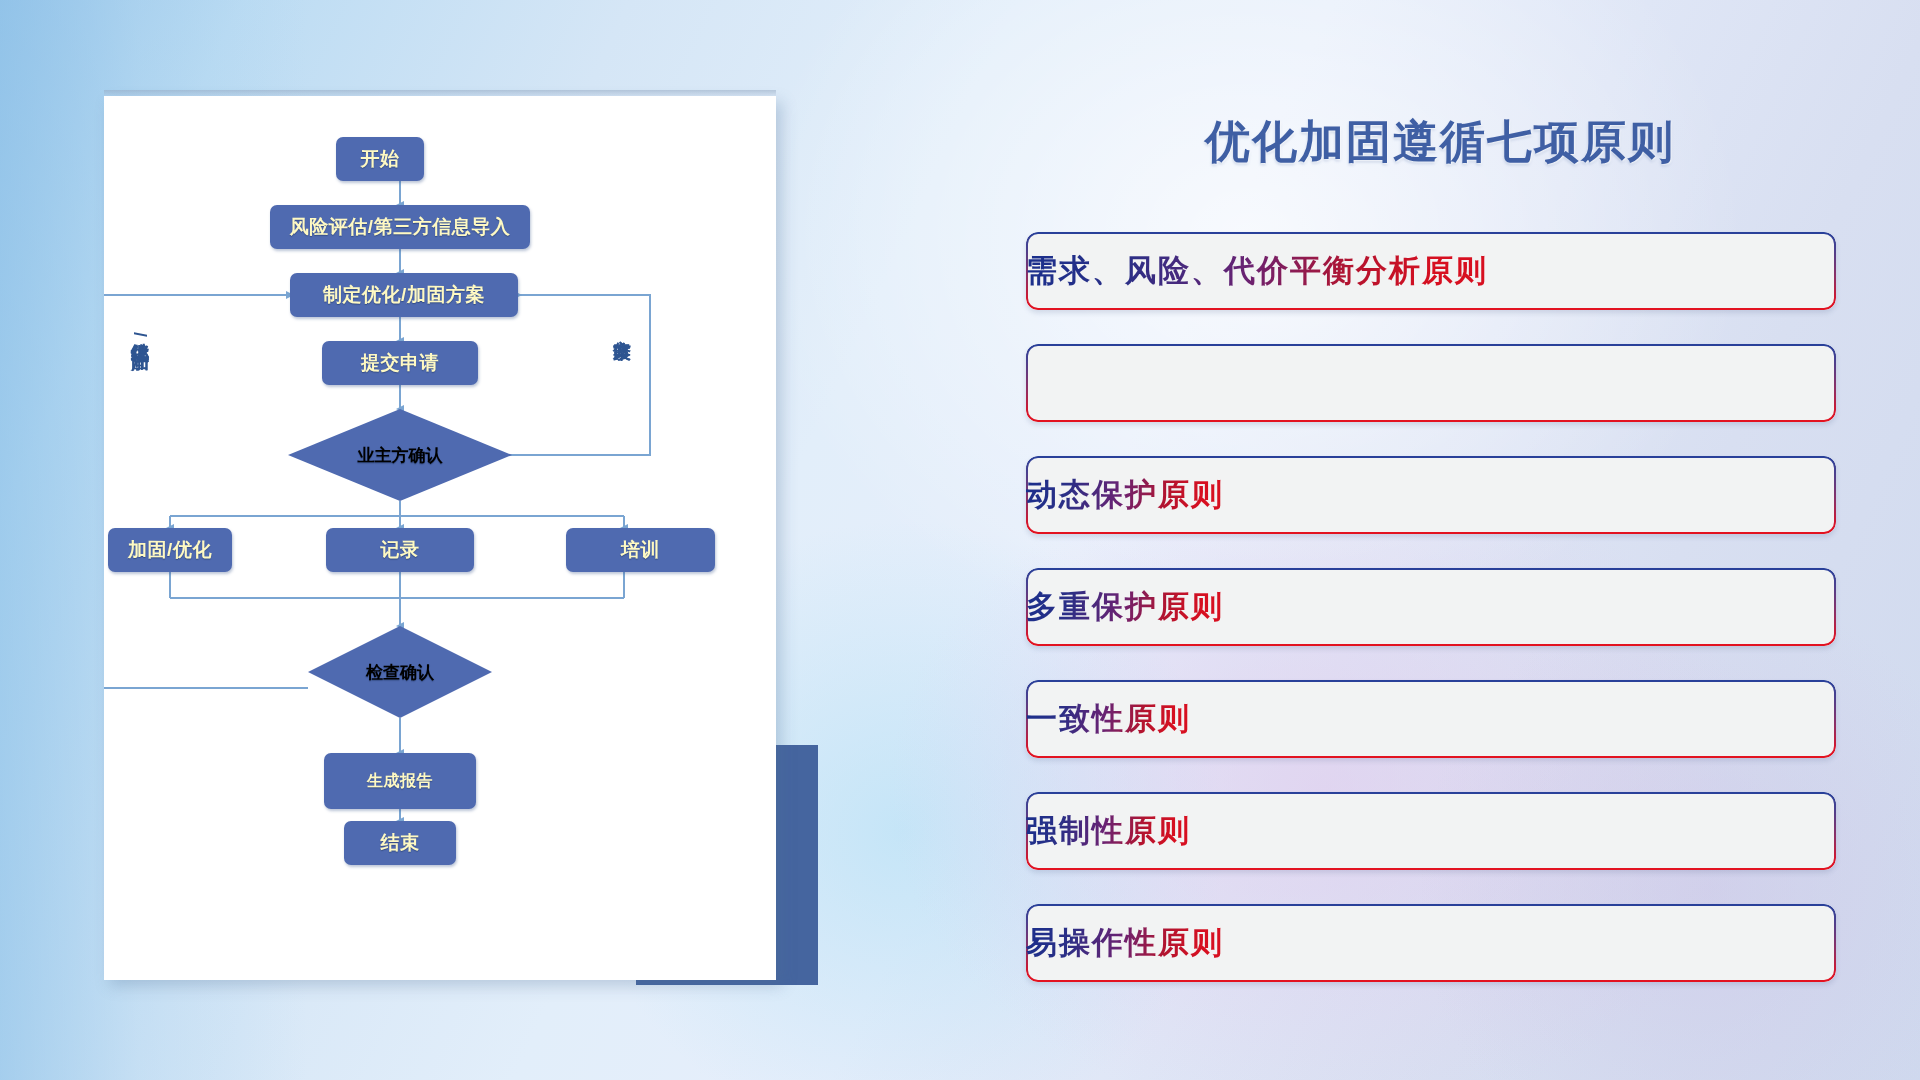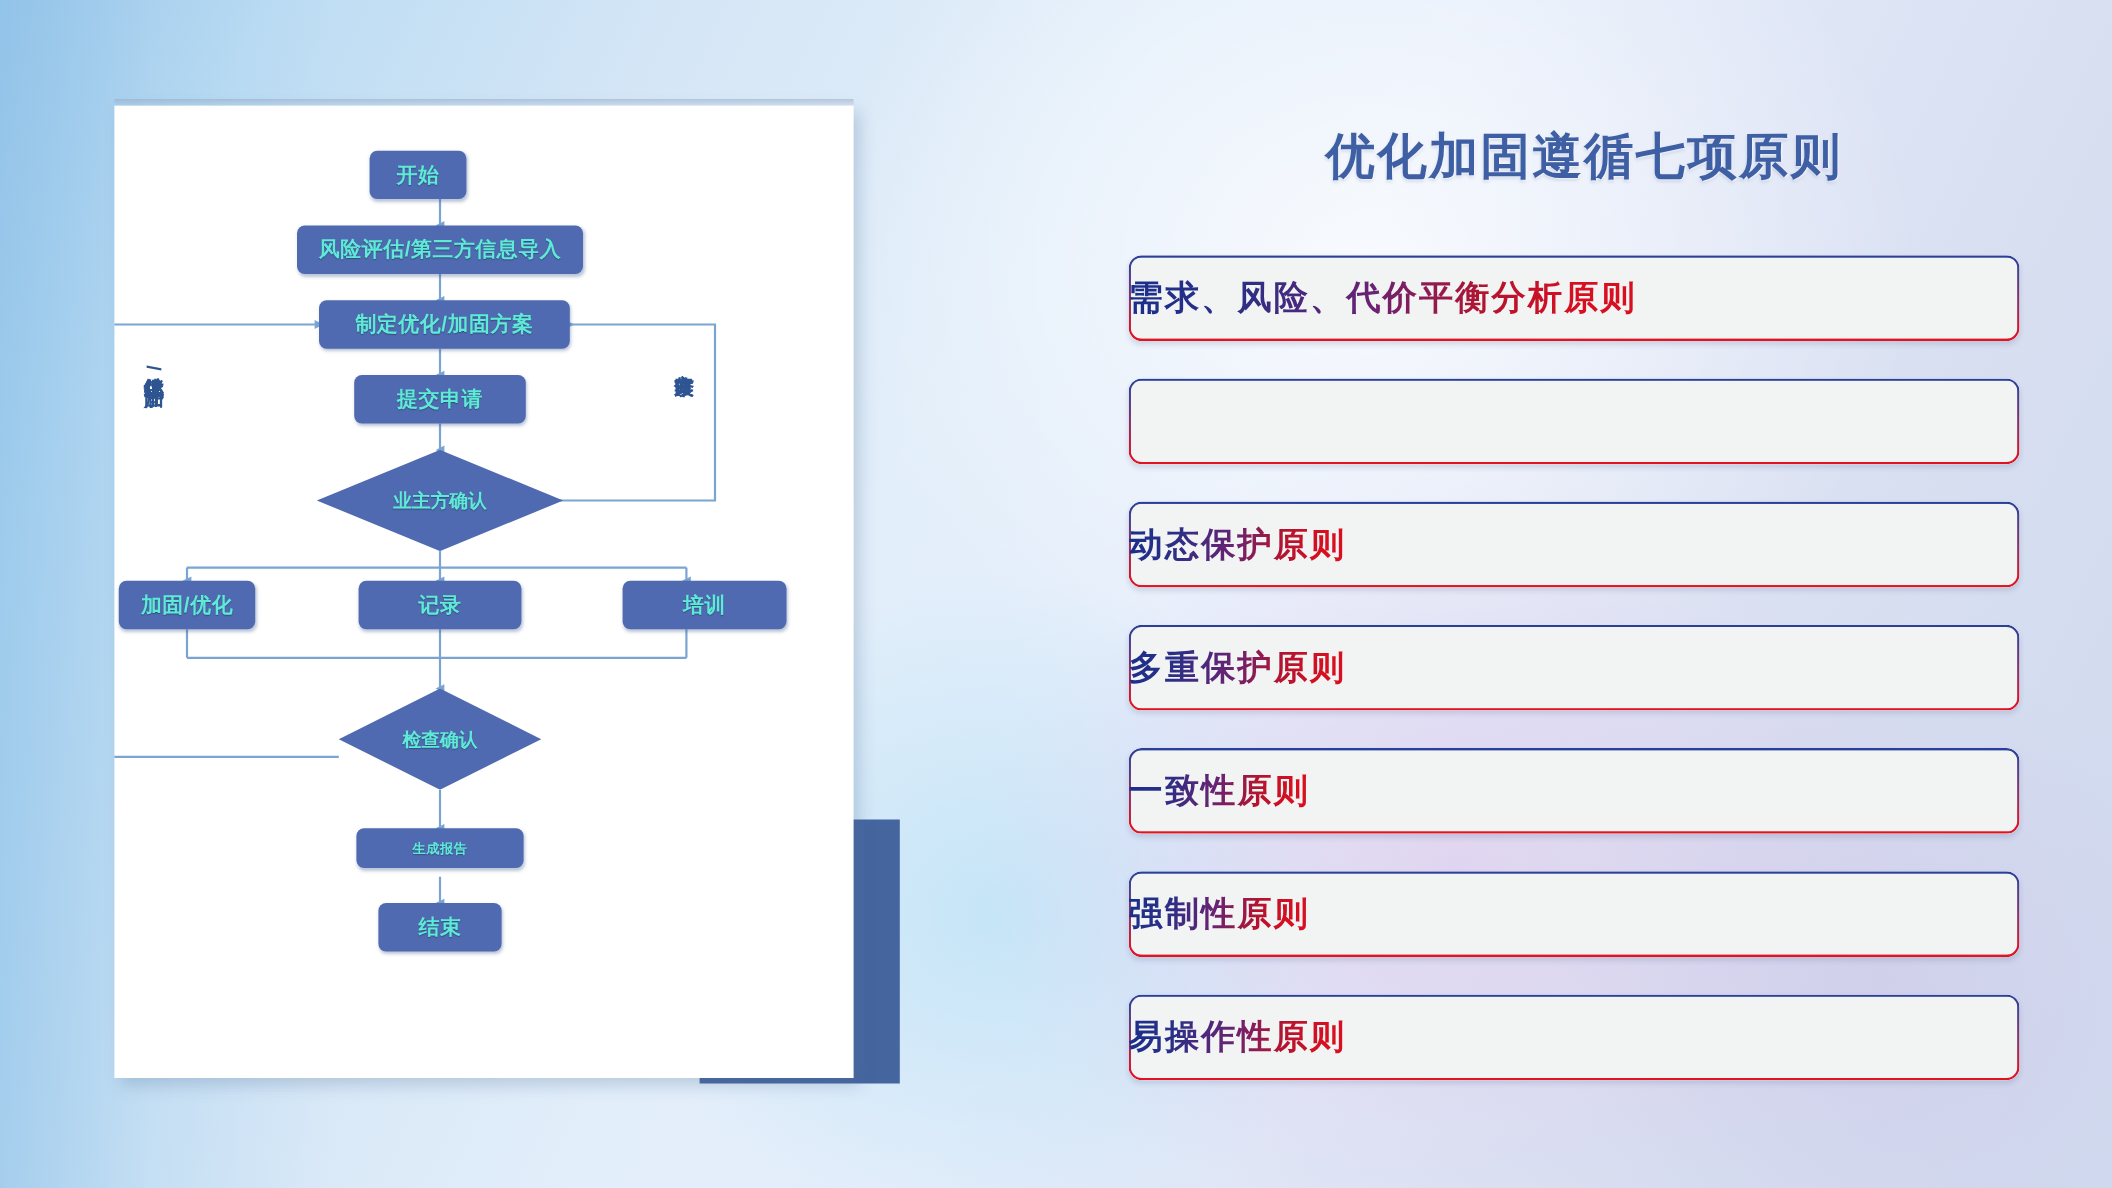--- a/index.html
+++ b/index.html
@@ -70,33 +70,33 @@
     background: linear-gradient(180deg, rgba(150,170,195,0.55), rgba(190,205,225,0.15));
   }
 
   
   #flow { position: absolute; inset: 0; }
   #flow svg { position: absolute; left: 0; top: 0; }
 
   .node {
     position: absolute;
     background: #4f6ab0;
-    color: #5eead4;
+    color: #fef9c3;
     border-radius: 7px;
     display: flex; align-items: center; justify-content: center;
     font-weight: bold;
     letter-spacing: 0.5px;
     text-shadow: 0 1px 1px rgba(20,40,80,0.45);
     box-shadow: 1px 2px 3px rgba(60,90,140,0.35);
     white-space: nowrap;
   }
   .diamond {
     position: absolute;
     background: #4f6ab0;
-    color: #5eead4;
+    color: #000000;
     display: flex; align-items: center; justify-content: center;
     font-weight: bold;
     text-shadow: 0 1px 1px rgba(20,40,80,0.45);
     clip-path: polygon(50% 0%, 100% 50%, 50% 100%, 0% 50%);
     white-space: nowrap;
   }
   .vlabel {
     position: absolute;
     writing-mode: vertical-rl;
     color: #2e5591;
@@ -228,21 +228,21 @@
       <div class="diamond" style="left:184px; top:313px; width:224px; height:92px; font-size:17px;">业主方确认</div>
 
       <div class="node" style="left:4px; top:432px; width:124px; height:44px; font-size:19px;">加固/优化</div>
 
       <div class="node" style="left:222px; top:432px; width:148px; height:44px; font-size:19px;">记录</div>
 
       <div class="node" style="left:462px; top:432px; width:149px; height:44px; font-size:19px;">培训</div>
 
       <div class="diamond" style="left:204px; top:530px; width:184px; height:92px; font-size:17px;">检查确认</div>
 
-      <div class="node" style="left:220px; top:657px; width:152px; height:36px; font-size:12px;">生成报告</div>
+      <div class="node" style="left:220px; top:657px; width:152px; height:56px; font-size:16px;">生成报告</div>
 
       <div class="node" style="left:240px; top:725px; width:112px; height:44px; font-size:19px;">结束</div>
 
       <div class="vlabel" style="left:26px; top:232px; font-size:18px;">继续优化/加固</div>
 
       <div class="vlabel" style="left:508px; top:230px; font-size:18px;">方案修改</div>
 
     </div>
   </div>
 </div>

